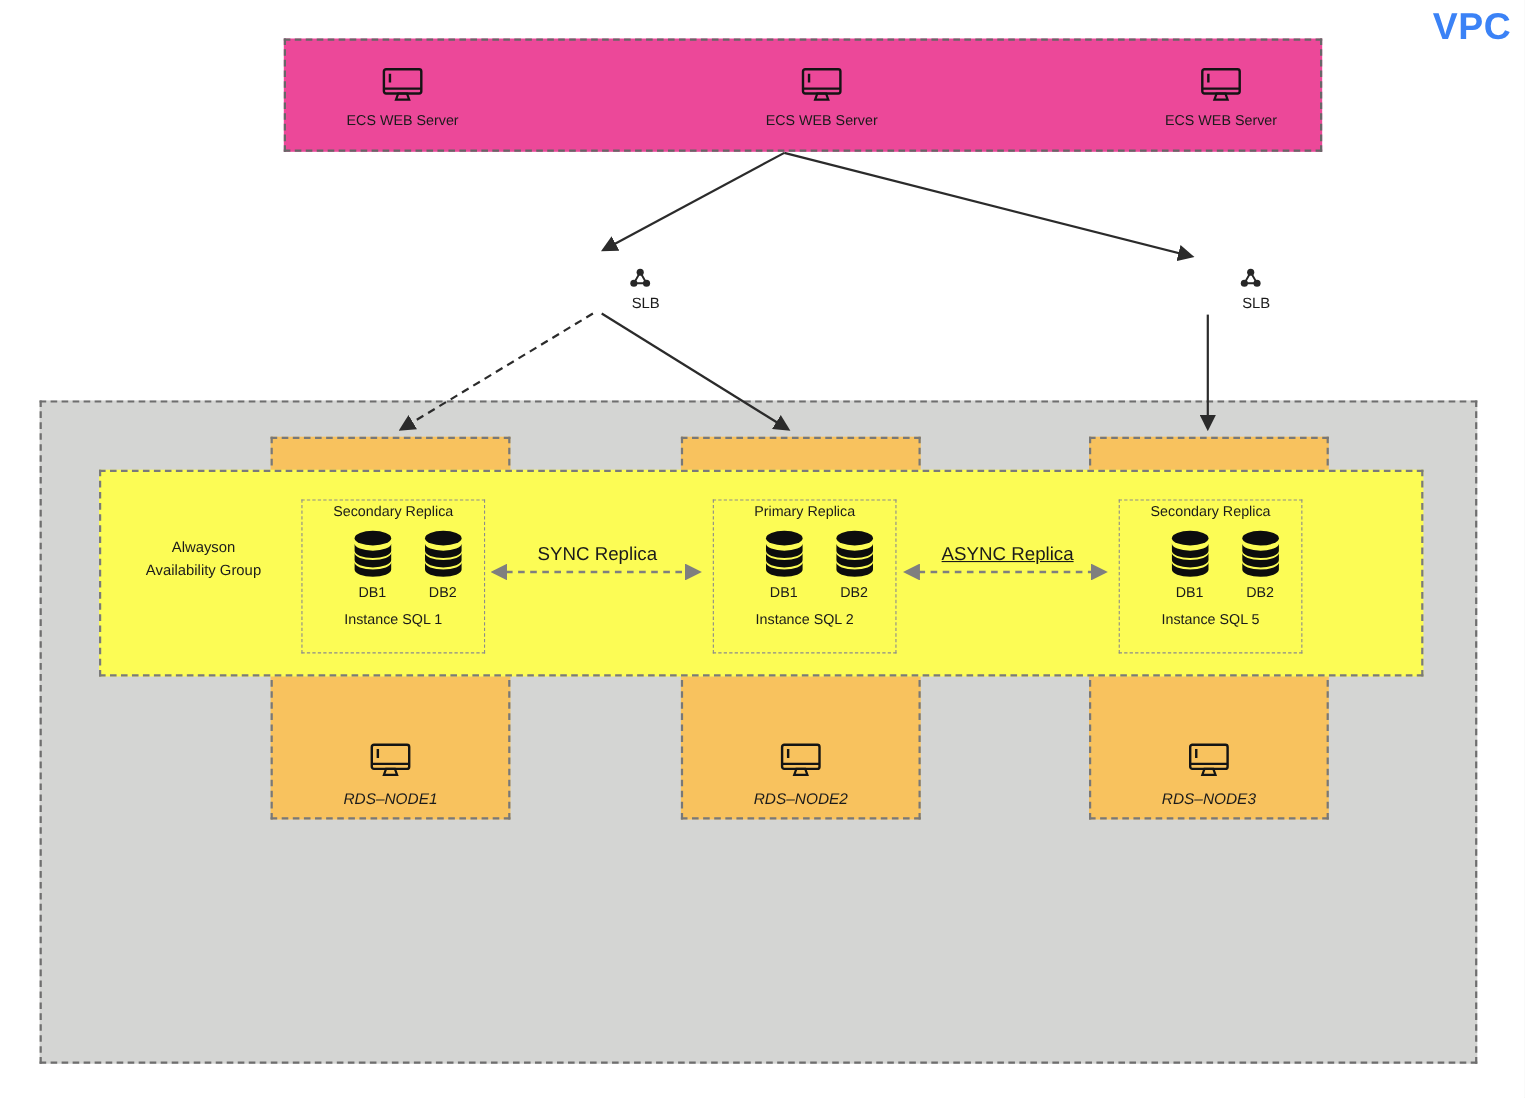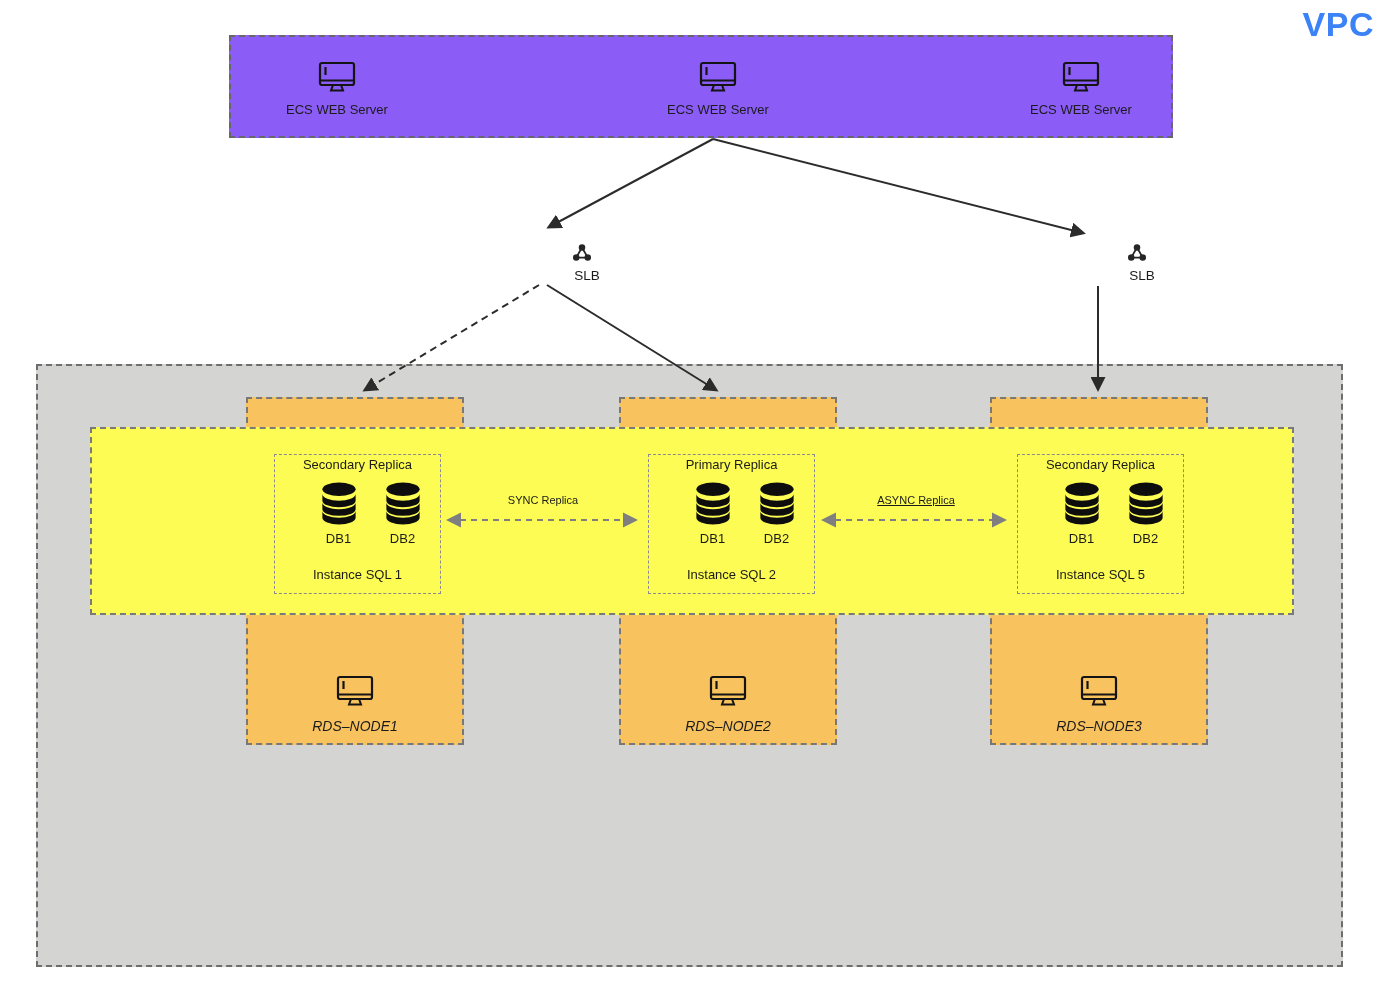--- a/index.html
+++ b/index.html
@@ -6,22 +6,22 @@
   .page{
     position:relative;width:1386px;height:998px;background:#ffffff;
     font-family:"Liberation Sans",sans-serif;color:#1b1b1b;overflow:hidden;
   }
   .vpc-label{
     position:absolute;top:5px;right:12px;font-size:34px;font-weight:600;
     letter-spacing:.5px;color:#3b82f6;
   }
   
   .web-tier{
-    position:absolute;left:229px;top:35px;width:944px;height:103px;
-    background:#8b5cf6;border:2px dashed #676767;box-sizing:border-box;
+    position:absolute;left:258px;top:35px;width:944px;height:103px;
+    background:#ec4899;border:2px dashed #676767;box-sizing:border-box;
   }
   .ecs{
     position:absolute;top:24px;transform:translateX(-50%);
     display:flex;flex-direction:column;align-items:center;width:150px;
   }
   .ecs .label{margin-top:9px;font-size:13px;white-space:nowrap;}
   
   .slb{position:absolute;width:120px;height:40px;display:flex;align-items:center;flex-direction:column;}
   .slb .label{margin-left:10px;font-size:13.5px;padding-top:6px;}
   
@@ -50,25 +50,25 @@
   }
   .sql-instance{
     position:absolute;top:25px;width:167px;height:140px;
     border:1.6px dashed #8b8b8b;box-sizing:border-box;
     display:flex;flex-direction:column;align-items:center;
   }
   .sql-instance .role{margin-top:2px;font-size:13px;white-space:nowrap;}
   .db-row{display:flex;gap:26px;margin-top:9px;margin-left:26px;}
   .db-col{display:flex;flex-direction:column;align-items:center;}
   .db-col .db-label{font-size:13px;margin-top:5px;}
-  .sql-instance .name{font-size:13px;margin-top:21px;white-space:nowrap;}
+  .sql-instance .name{font-size:13px;margin-top:9px;white-space:nowrap;}
   
   .link-label{
     position:absolute;top:494px;transform:translateX(-50%);
-    font-size:11px;z-index:4;white-space:nowrap;
+    font-size:17px;z-index:4;white-space:nowrap;
   }
   
   .connectors{position:absolute;left:0;top:0;z-index:50;pointer-events:none;}
   .slb{z-index:10;}
 </style>
 </head>
 <body>
 
 <div class="page">
 
@@ -104,20 +104,24 @@
         <rect x="2" y="2" width="34" height="22" rx="2" fill="none" stroke="#141414" stroke-width="2.2"></rect>
         <line x1="7.5" y1="6" x2="7.5" y2="14" stroke="#141414" stroke-width="2.2"></line>
         <line x1="2" y1="19.5" x2="36" y2="19.5" stroke="#141414" stroke-width="2"></line>
         <path d="M15 24 L23 24 L25 29.5 L13 29.5 Z" fill="none" stroke="#141414" stroke-width="2"></path>
       </svg>
       <div class="label">RDS–NODE3</div>
     </div>
   </div>
 
   <div class="ag-box">
+    <div class="ag-label">
+      <div>Alwayson</div>
+      <div>Availability Group</div>
+    </div>
 
     <div class="sql-instance" style="left:182px;">
       <div class="role">Secondary Replica</div>
       <div class="db-row">
         <div class="db-col">
           <svg width="38" height="45" viewBox="0 0 40 46">
             <ellipse cx="20" cy="8" rx="17.5" ry="7" fill="#0d0d0d"></ellipse>
             <path d="M2.5,13 A17.5,7 0 0 0 37.5,13 L37.5,20 A17.5,7 0 0 1 2.5,20 Z" fill="#0d0d0d"></path>
             <path d="M2.5,22 A17.5,7 0 0 0 37.5,22 L37.5,29 A17.5,7 0 0 1 2.5,29 Z" fill="#0d0d0d"></path>
             <path d="M2.5,31 A17.5,7 0 0 0 37.5,31 L37.5,38 A17.5,7 0 0 1 2.5,38 Z" fill="#0d0d0d"></path>

